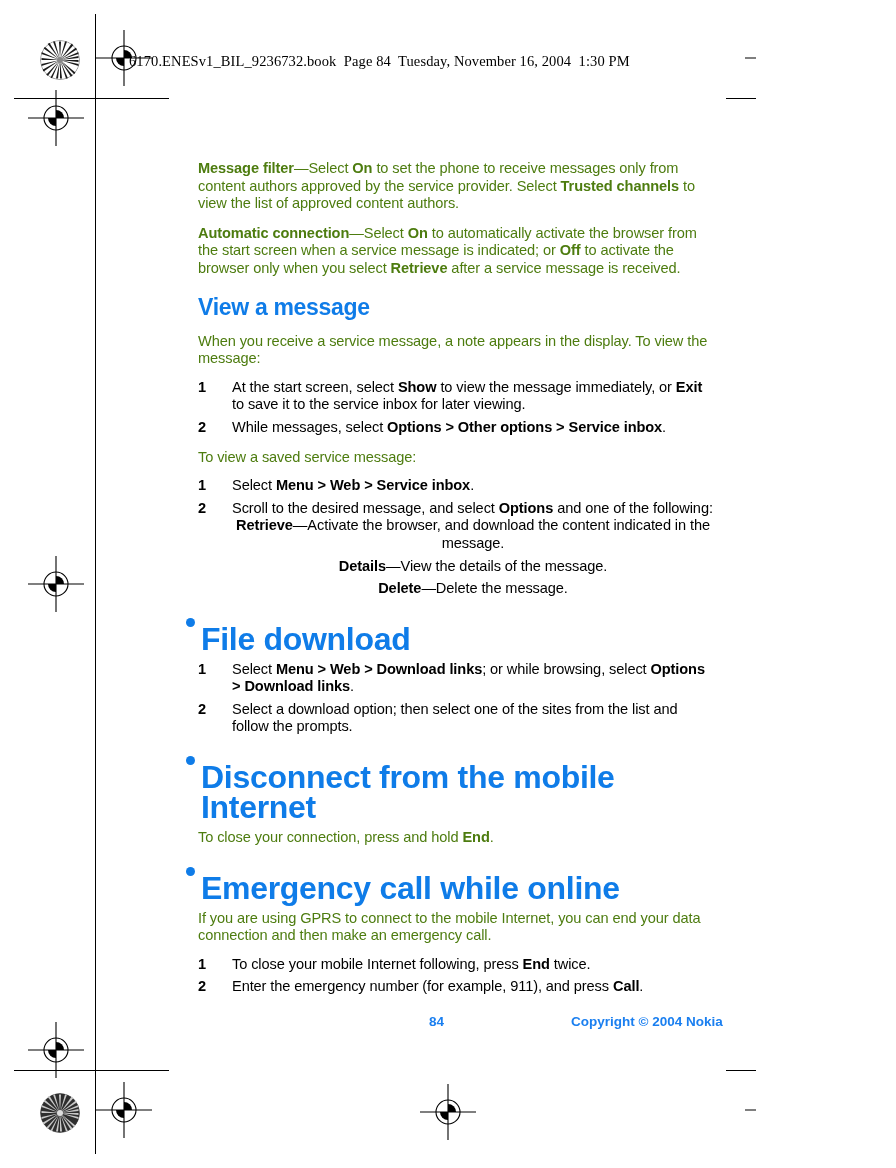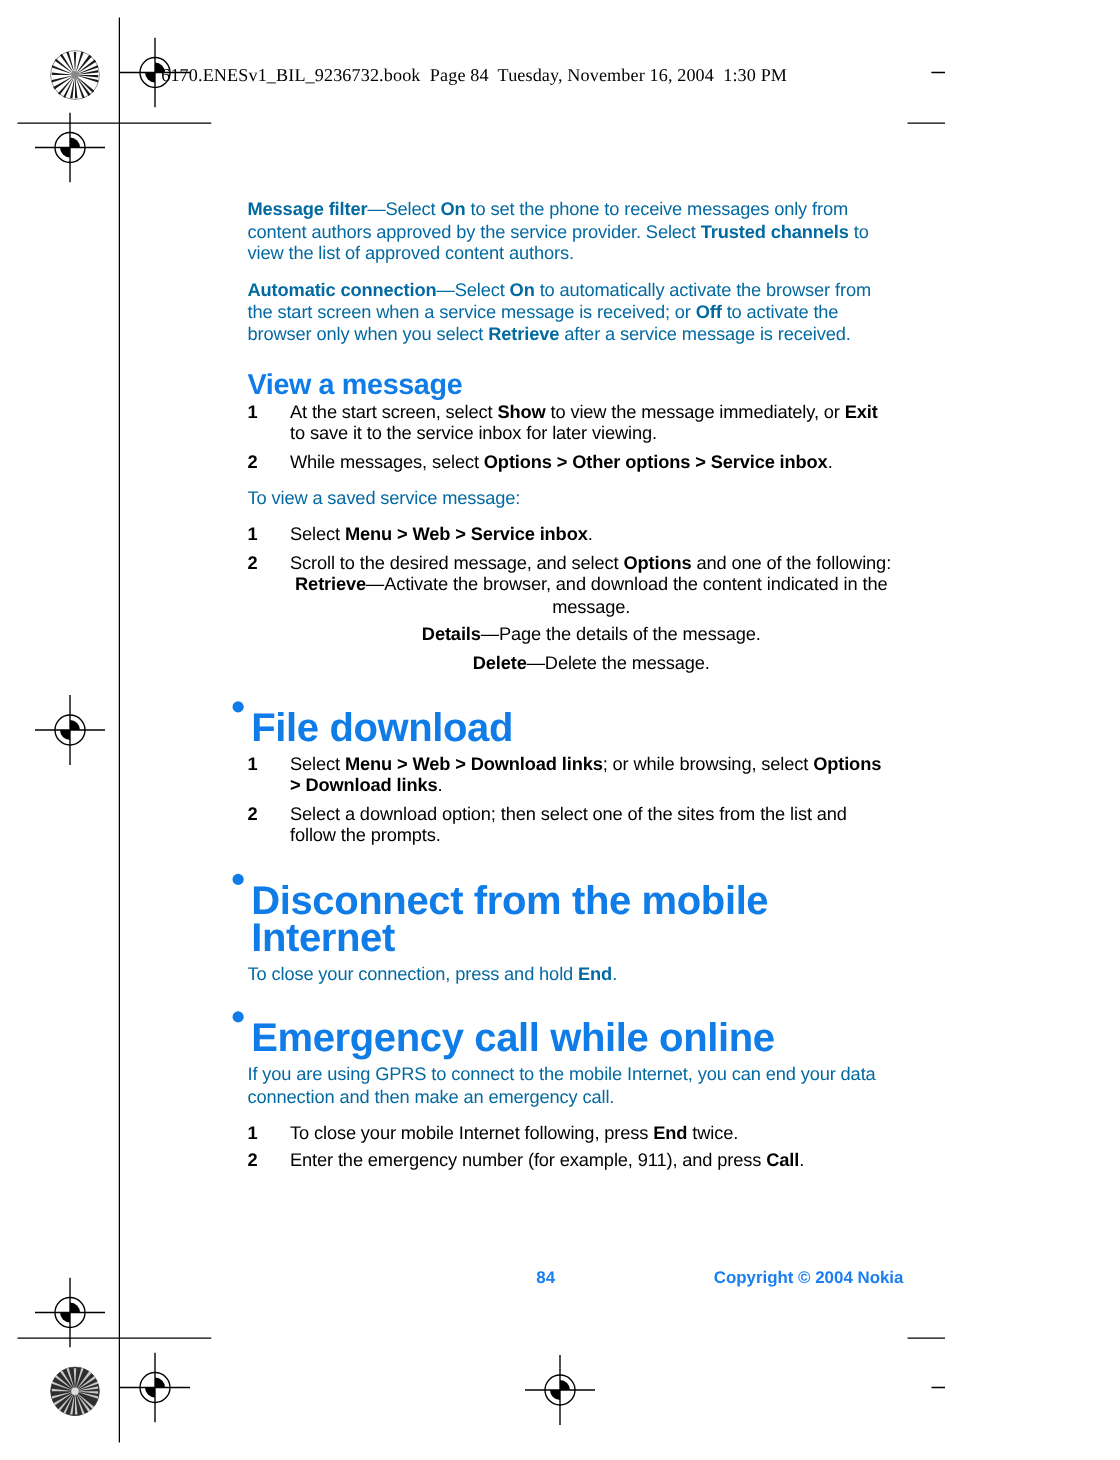--- a/index.html
+++ b/index.html
@@ -60,27 +60,27 @@
     left: 186px;
     top: 160px;
     width: 528px;
   }
 
   p.para {
     margin: 0 0 12px 0;
     padding-left: 12px;
     font-size: 14.6px;
     line-height: 17.6px;
-    color: #0369a1;
+    color: #4d7c0f;
     letter-spacing: -0.1px;
   }
   p.para.tight { margin-bottom: 11px; }
 
   h2.section-head {
-    margin: 16px 0 1px 0;
+    margin: 16px 0 12px 0;
     padding-left: 12px;
     font-size: 23px;
     line-height: 27px;
     font-weight: bold;
     color: #0f7ce8;
     letter-spacing: -0.3px;
   }
 
   h2.chapter-head {
     margin: 26px 0 7px 0;
@@ -404,24 +404,25 @@
       <path d="M28 28 L28 36 A8 8 0 0 1 20 28 Z" fill="#000"></path>
     </svg>
   </div>
 
   <div class="slugline">6170.ENESv1_BIL_9236732.book  Page 84  Tuesday, November 16, 2004  1:30 PM</div>
 
   <div id="content">
 
     <p class="para"><b>Message filter</b><span>—Select </span><b>On</b><span> to set the phone to receive messages only from content authors approved by the service provider. Select </span><b>Trusted channels</b><span> to view the list of approved content authors.</span></p>
 
-    <p class="para"><b>Automatic connection</b><span>—Select </span><b>On</b><span> to automatically activate the browser from the start screen when a service message is received; or </span><b>Off</b><span> to activate the browser only when you select </span><b>Retrieve</b><span> after a service message is received.</span></p>
+    <p class="para"><b>Automatic connection</b><span>—Select </span><b>On</b><span> to automatically activate the browser from the start screen when a service message is indicated; or </span><b>Off</b><span> to activate the browser only when you select </span><b>Retrieve</b><span> after a service message is received.</span></p>
 
     <h2 class="section-head">View a message</h2>
 
+    <p class="para tight">When you receive a service message, a note appears in the display. To view the message:</p>
 
     <ol class="steps">
       <li class="step">
         <span class="num">1</span><span>At the start screen, select </span><b>Show</b><span> to view the message immediately, or </span><b>Exit</b><span> to save it to the service inbox for later viewing.</span>
       </li>
       <li class="step">
         <span class="num">2</span><span>While messages, select </span><b>Options &gt; Other options &gt; Service inbox</b><span>.</span>
       </li>
     </ol>
 
@@ -430,21 +431,21 @@
     <ol class="steps">
       <li class="step">
         <span class="num">1</span><span>Select </span><b>Menu &gt; Web &gt; Service inbox</b><span>.</span>
       </li>
       <li class="step">
         <span class="num">2</span><span>Scroll to the desired message, and select </span><b>Options</b><span> and one of the following:</span>
       </li>
     </ol>
 
     <div class="sub-para" style="margin-top:-12px;"><b>Retrieve</b><span>—Activate the browser, and download the content indicated in the message.</span></div>
-    <div class="sub-para"><b>Details</b><span>—Page the details of the message.</span></div>
+    <div class="sub-para"><b>Details</b><span>—View the details of the message.</span></div>
     <div class="sub-para"><b>Delete</b><span>—Delete the message.</span></div>
 
     <h2 class="chapter-head">
         <span class="head-bullet"></span>
         <span>File download</span>
       </h2>
 
 
     <ol class="steps">
       <li class="step">

